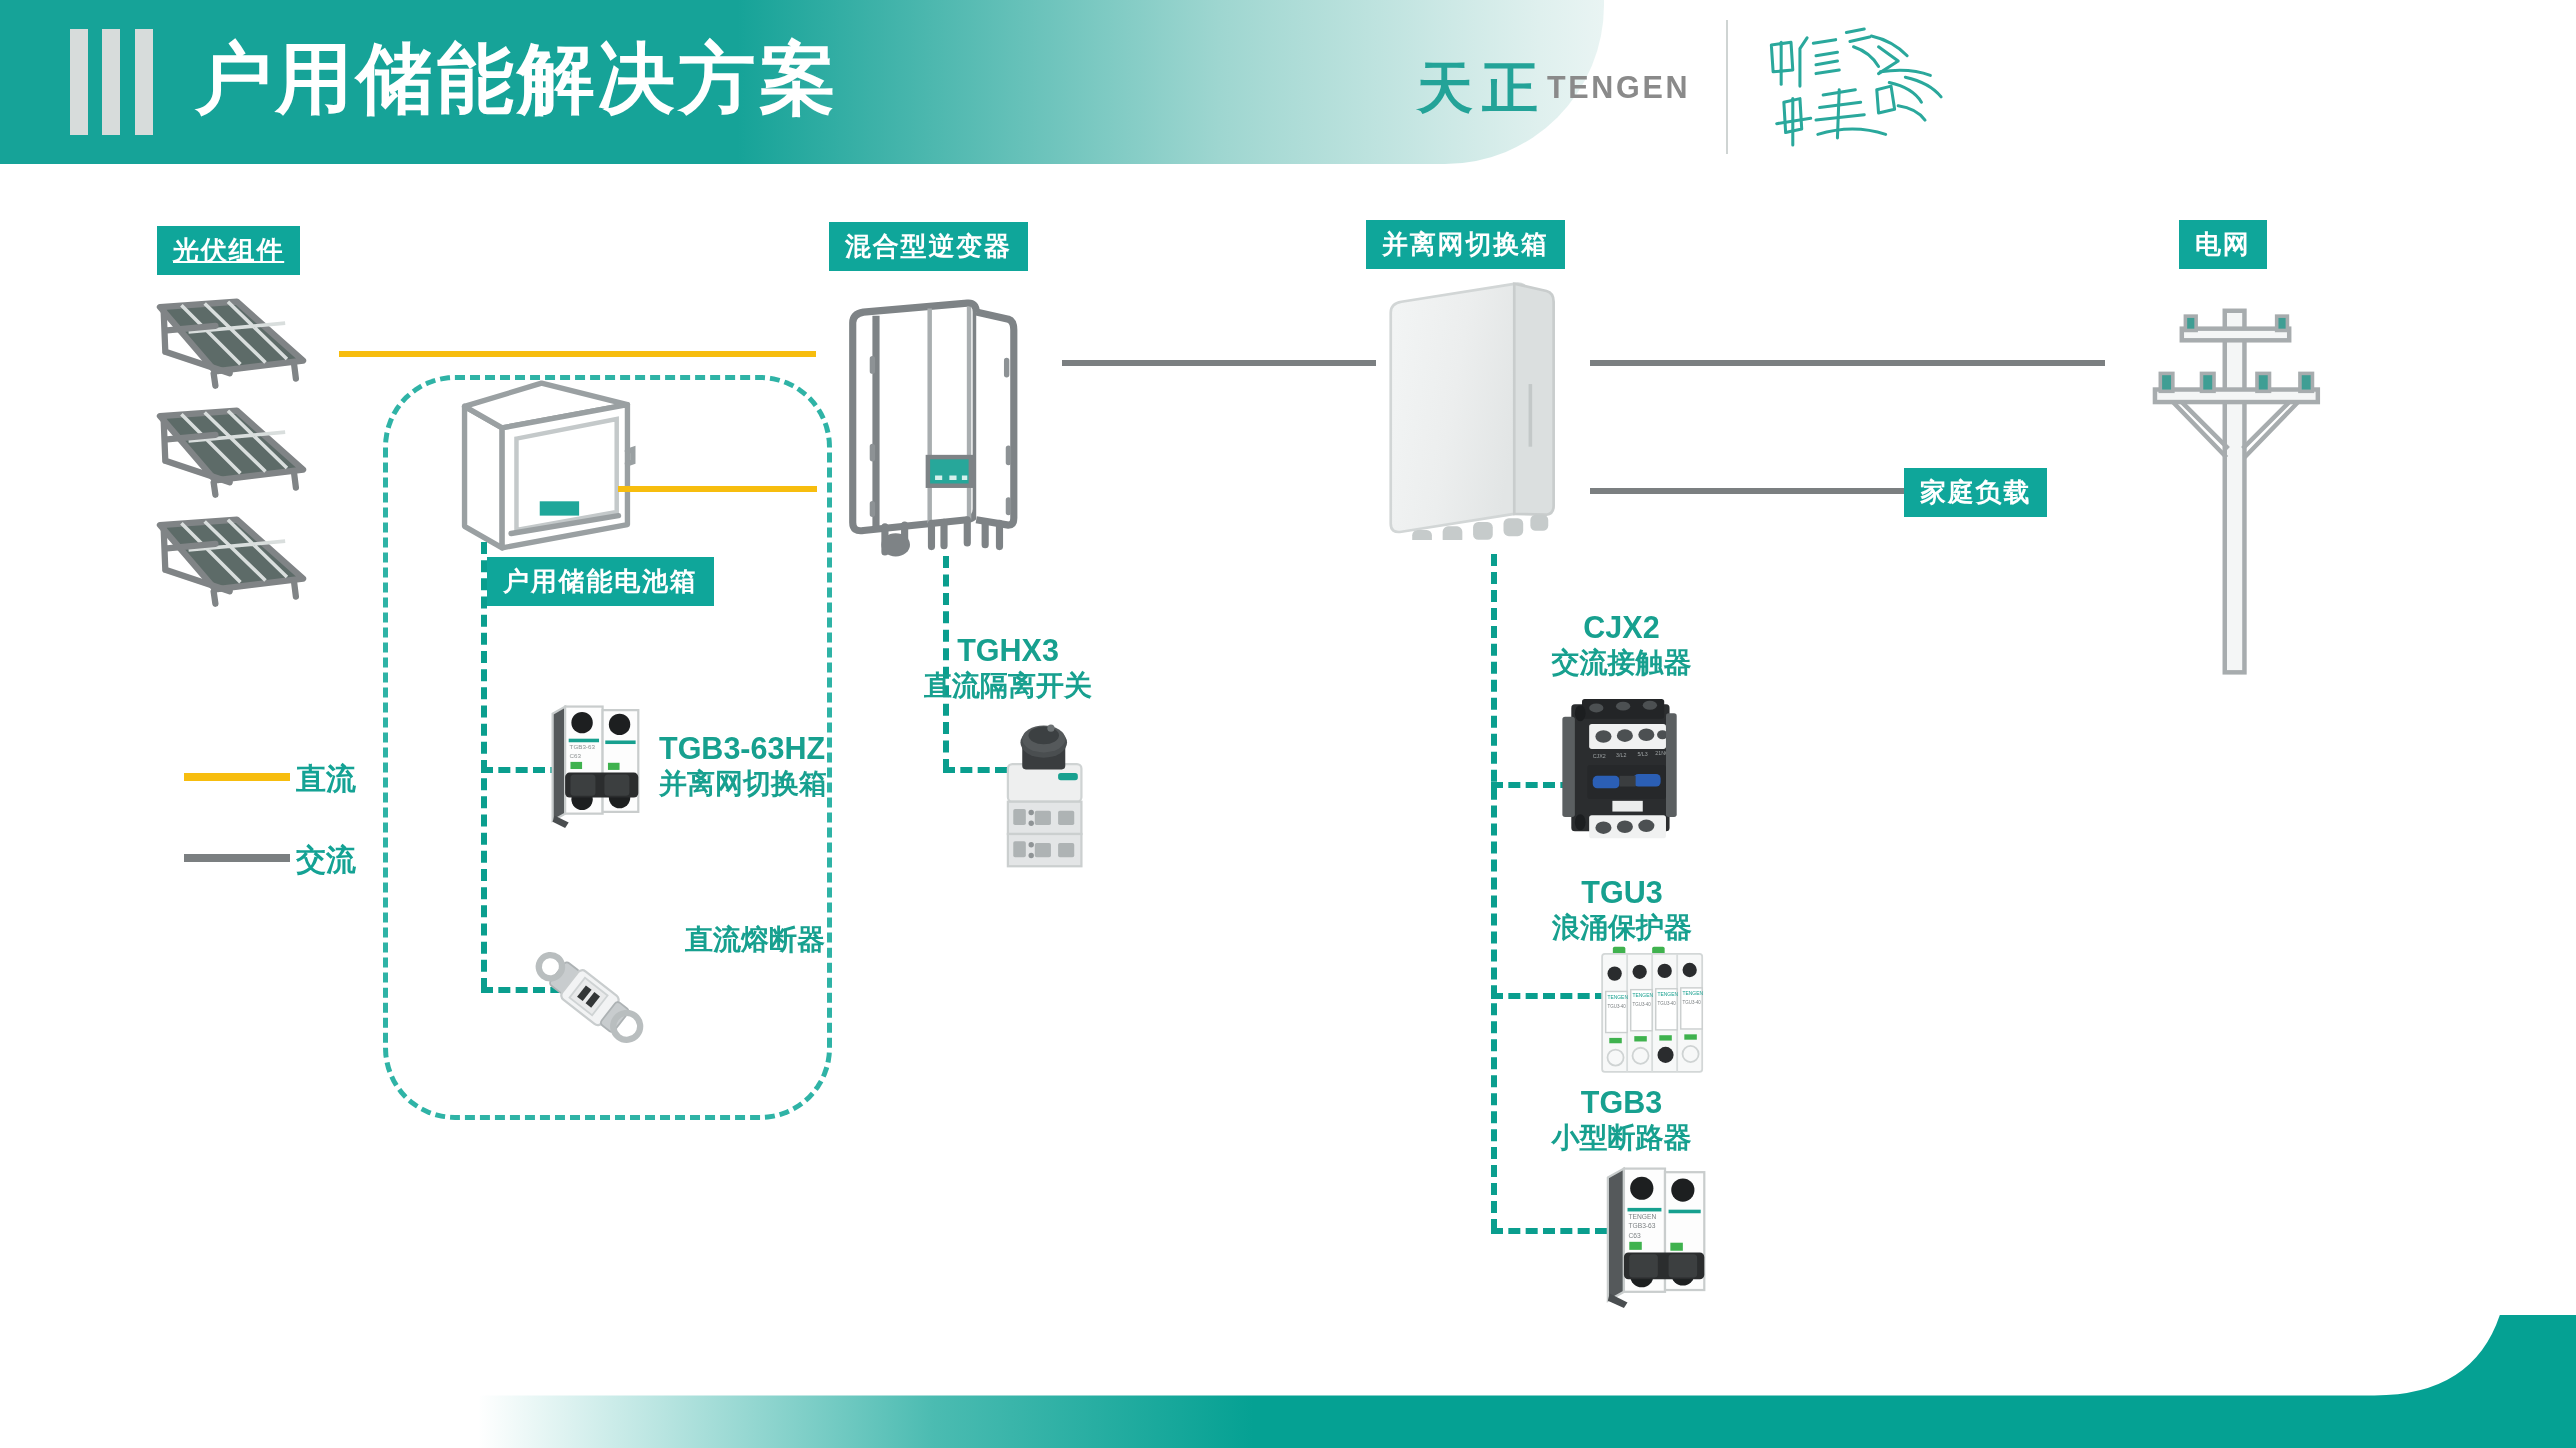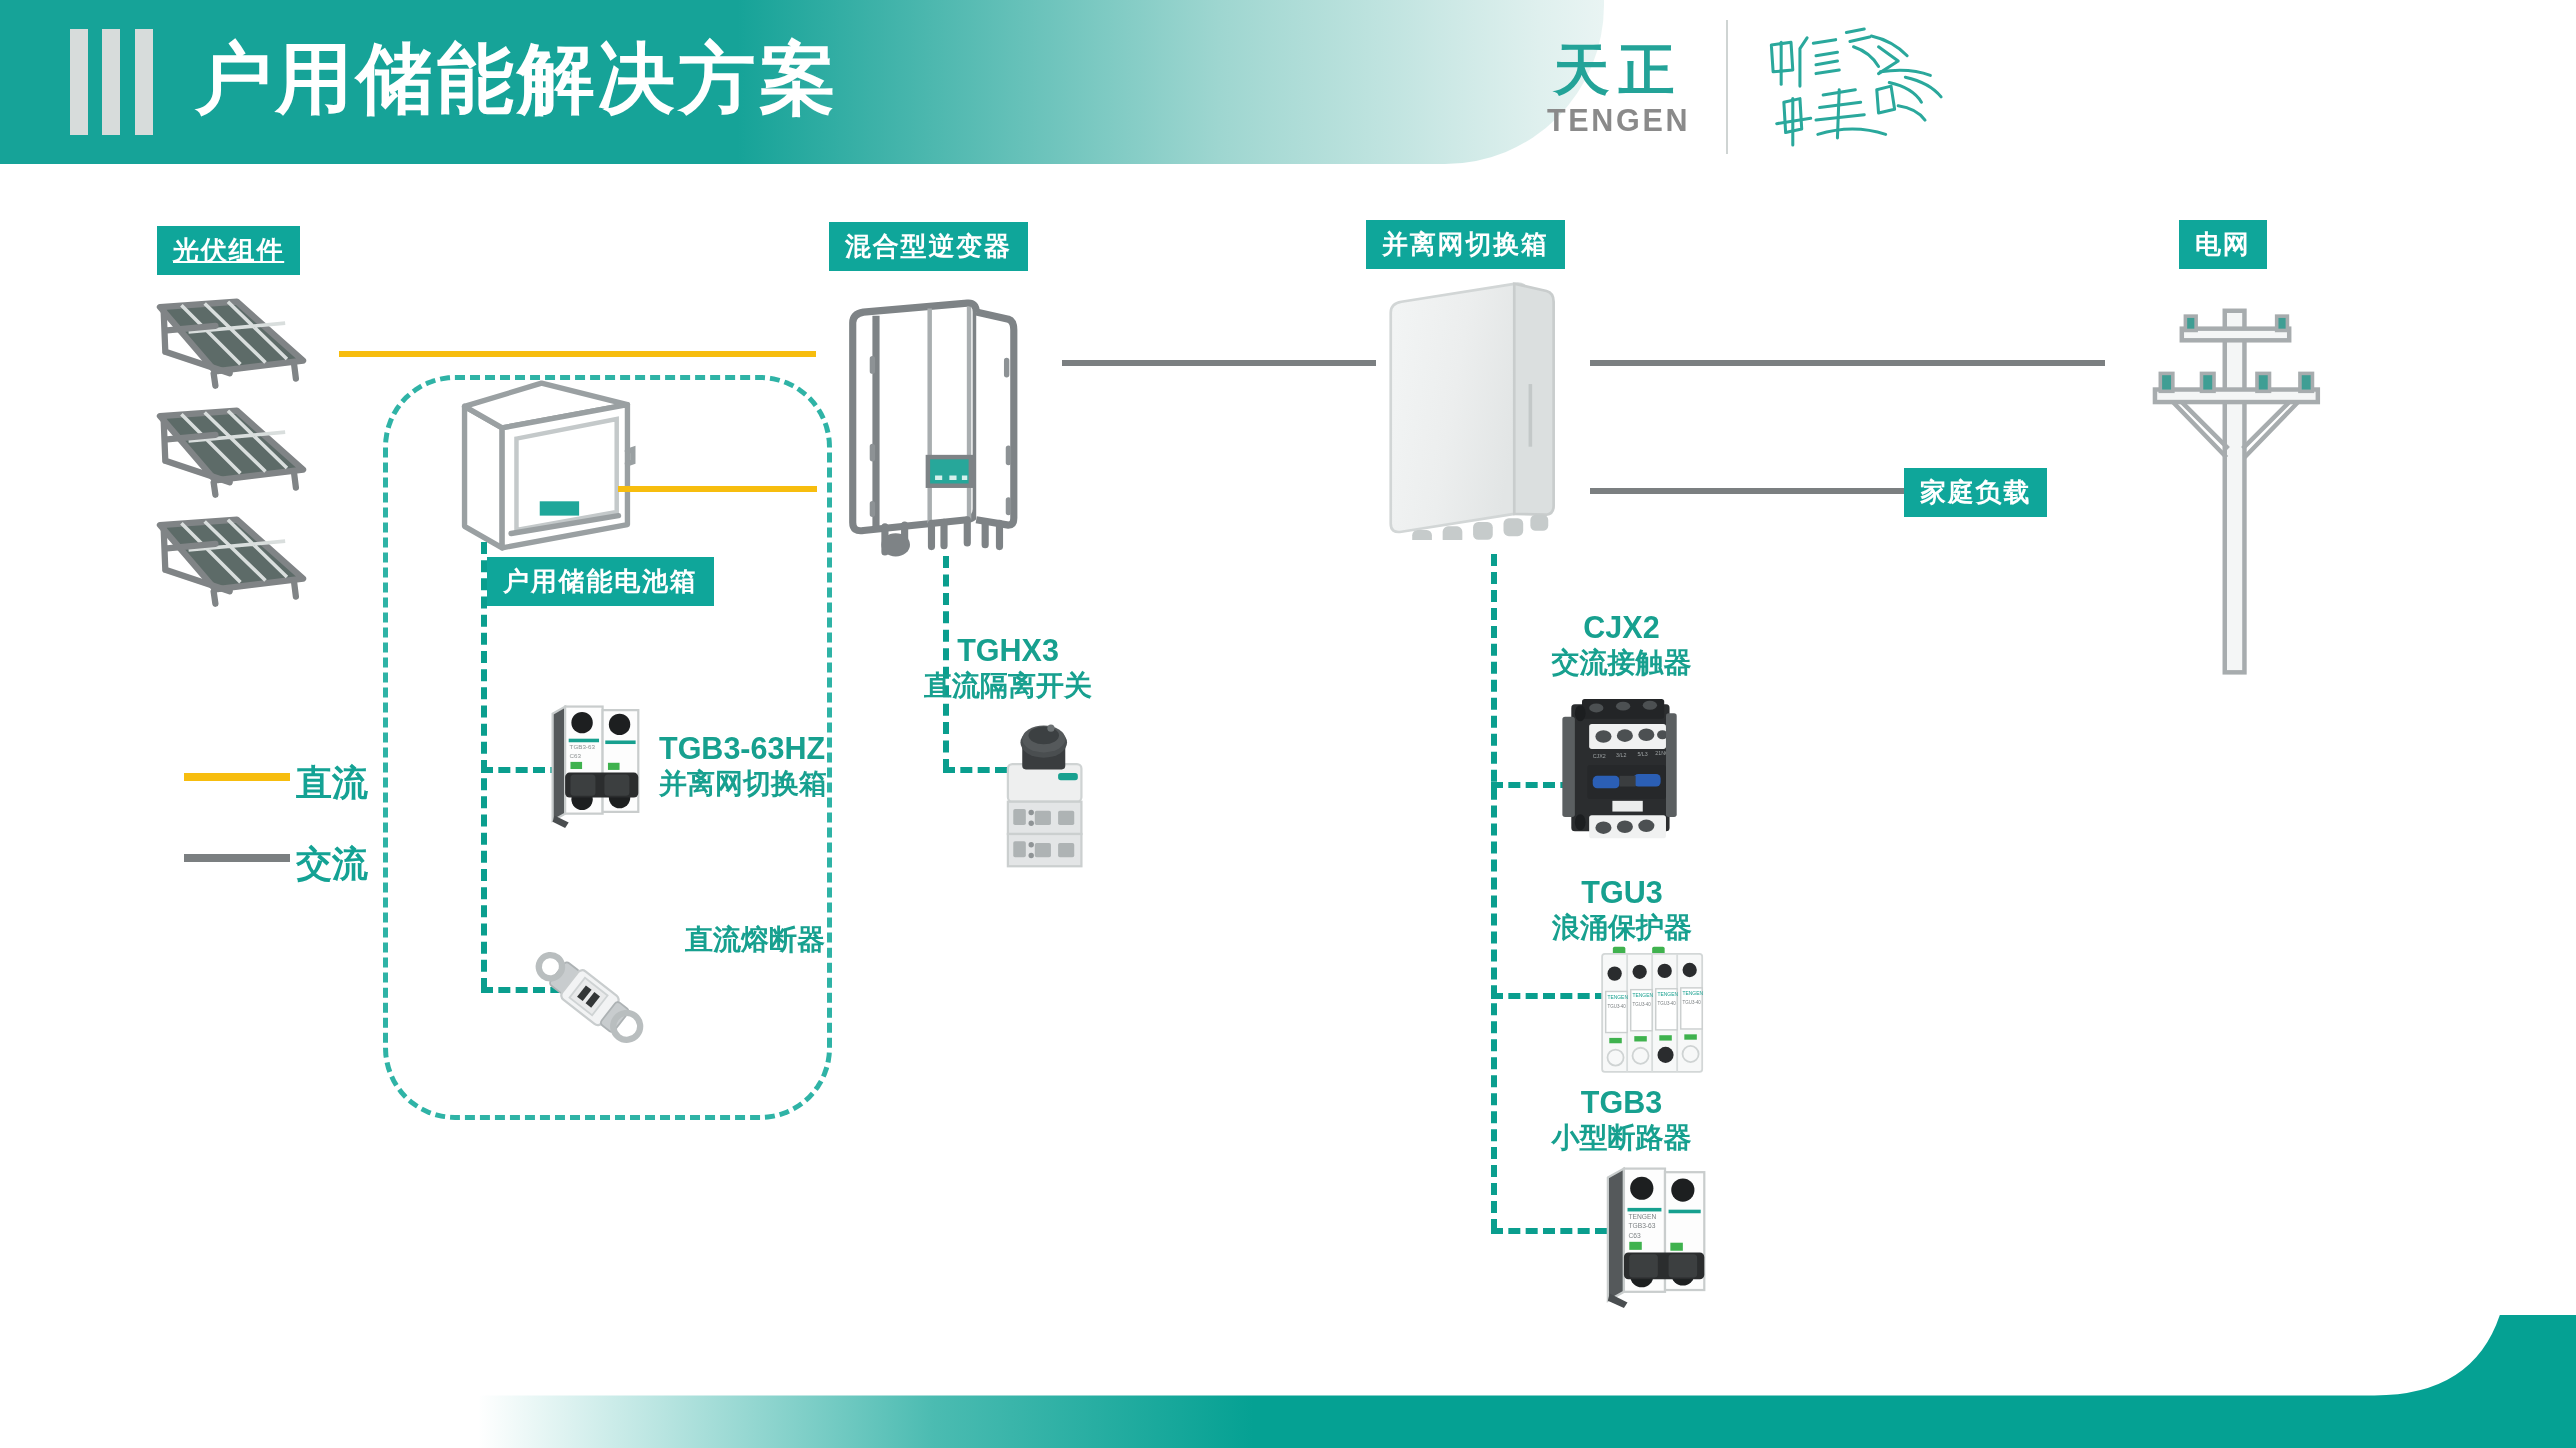--- a/index.html
+++ b/index.html
@@ -19,21 +19,21 @@
   .header-bars{position:absolute;left:70px;top:29px;display:flex;gap:14.3px;}
   .header-bars i{display:block;width:18px;height:106px;background:#d7dcdb;}
   .header-title{
     position:absolute;left:195px;top:25px;
     font-size:77px;font-weight:bold;color:#ffffff;letter-spacing:3.6px;
     line-height:106px;white-space:nowrap;
   }
 
   
   .logo-wrap{position:absolute;right:100px;top:20px;display:flex;align-items:center;gap:36px;}
-  .logo-left{display:flex;flex-direction:column;align-items:center;}
+  .logo-left{display:flex;flex-direction:row;align-items:center;}
   .logo-cn{font-size:56px;font-weight:bold;color:#23a398;letter-spacing:9px;line-height:65px;}
   .logo-en{font-size:30.5px;font-weight:bold;color:#8a8a8a;letter-spacing:2.7px;line-height:36px;}
   .logo-divider{width:1.8px;height:134px;background:#cfd4d3;}
   .slogan{width:188px;height:134px;}
 
   
   .chip{
     position:absolute;background:#0fa69a;color:#fff;font-weight:bold;
     font-size:26px;letter-spacing:1.8px;padding:9px 16px;white-space:nowrap;
     line-height:30.5px;
@@ -53,21 +53,21 @@
 
   
   .dash-v{position:absolute;width:0;border-left:6.3px dashed #0a9e8e;}
   .dash-h{position:absolute;height:0;border-top:6.3px dashed #0a9e8e;}
   .batt-box{
     position:absolute;border:5.4px dashed #2fb3a6;border-radius:72px;
   }
 
   
   .legend-line{position:absolute;height:8px;width:106px;}
-  .legend-text{position:absolute;color:#14a294;font-weight:bold;font-size:36px;}
+  .legend-text{position:absolute;color:#14a294;font-weight:bold;font-size:30px;}
 
   
   .footer-band{
     position:absolute;left:0;bottom:0;width:2576px;height:134px;overflow:hidden;
   }
   svg{display:block;}
 </style>
 </head>
 <body>
 

